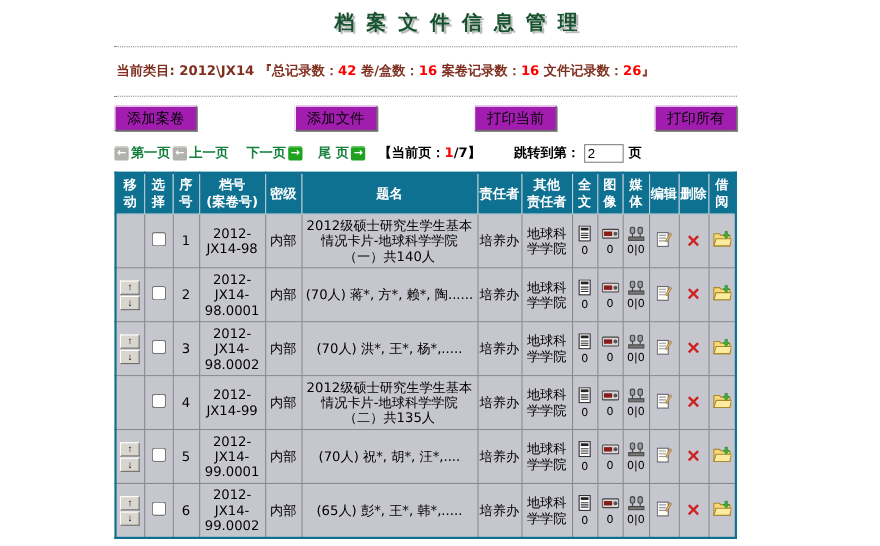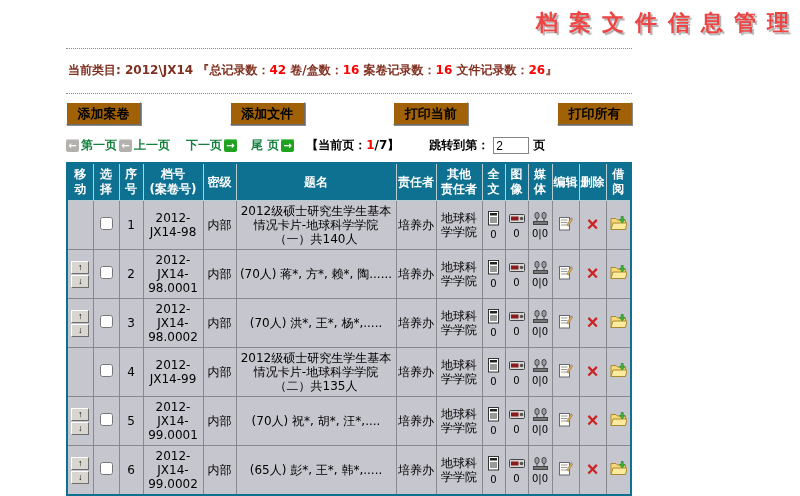--- a/index.html
+++ b/index.html
@@ -1,32 +1,32 @@
 <!DOCTYPE html>
 <html><head>
 <meta charset="utf-8">
 <style>
   * { box-sizing: border-box; margin: 0; padding: 0; }
   html,body { width: 800px; height: 496px; background: #fff; overflow: hidden;
     font-family: "DejaVu Sans", "Liberation Sans", sans-serif; }
   .page { width: 800px; height: 496px; }
-  .title { text-align: right; font-size: 22px; font-weight: bold; letter-spacing: 11px;
-    color: #ef4444; text-shadow: 2px 2px 1px #b0b0b0; padding: 8px 0 6px 40px; }
-  .content { margin-left: 66px; width: 566px; }
+  .title { text-align: center; font-size: 18px; font-weight: bold; letter-spacing: 11px;
+    color: #14532d; text-shadow: 2px 2px 1px #b0b0b0; padding: 8px 0 6px 40px; }
+  .content { margin-left: 104px; width: 566px; }
   hr.dotted { border: none; border-top: 1px dotted #8a8a8a; margin: 4px 0; }
   
   .stats { font-size: 12px; font-weight: bold; padding: 9px 2px 10px 2px; color: #803020; }
   .s-label { color: #803020; }
   .s-num { color: #ff0000; }
   
   .toolbar { display: flex; justify-content: space-between; margin: 8px 0 2px 0; }
   .tb-btn { width: 75px; height: 23px; font-size: 13px; color: #000;
-    background: #a16207; border: 1px solid; border-color: #ffffff #6d6d6d #6d6d6d #ffffff;
+    background: #a21caf; border: 1px solid; border-color: #ffffff #6d6d6d #6d6d6d #ffffff;
     box-shadow: 1px 1px 0 #8a8a8a; cursor: pointer;
-    font-family: "DejaVu Sans", "Liberation Sans", sans-serif; font-weight: bold; }
+    font-family: "DejaVu Sans", "Liberation Sans", sans-serif; }
   
   .pager { display: flex; align-items: center; font-size: 12px; font-weight: bold;
     color: #000; margin: 12px 0 8px 0; }
   .pg-ico { display: inline-block; width: 13px; height: 13px; line-height: 13px;
     text-align: center; font-size: 10px; font-weight: bold; color: #fff;
     border-radius: 2px; cursor: pointer; }
   .pg-ico.gray  { background: #b3b1ad; box-shadow: inset 0 1px 0 #d9d7d3; }
   .pg-ico.green { background: #1fa21f; box-shadow: inset 0 1px 0 #6fd06f; }
   .pg-link { cursor: pointer; margin: 0 2px; text-decoration: none; color: #15803d; }
   .pg-gap { width: 12px; }

